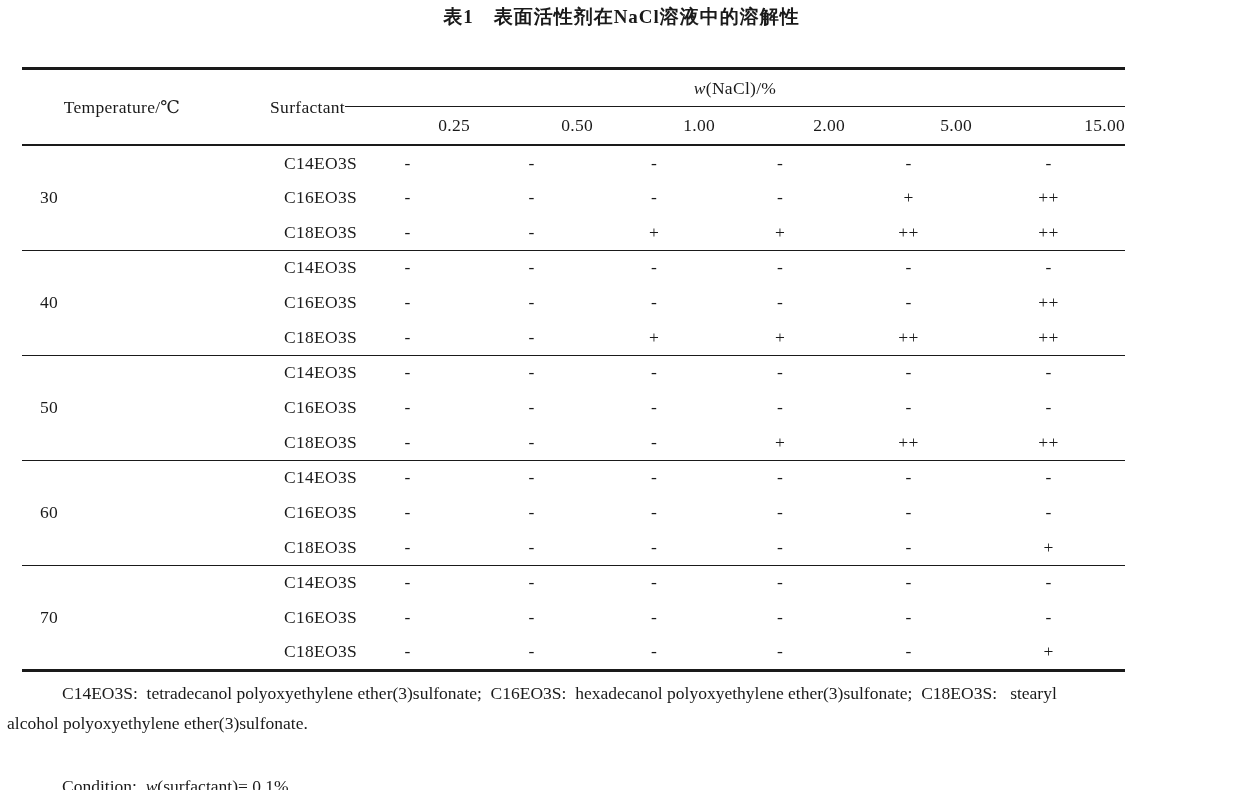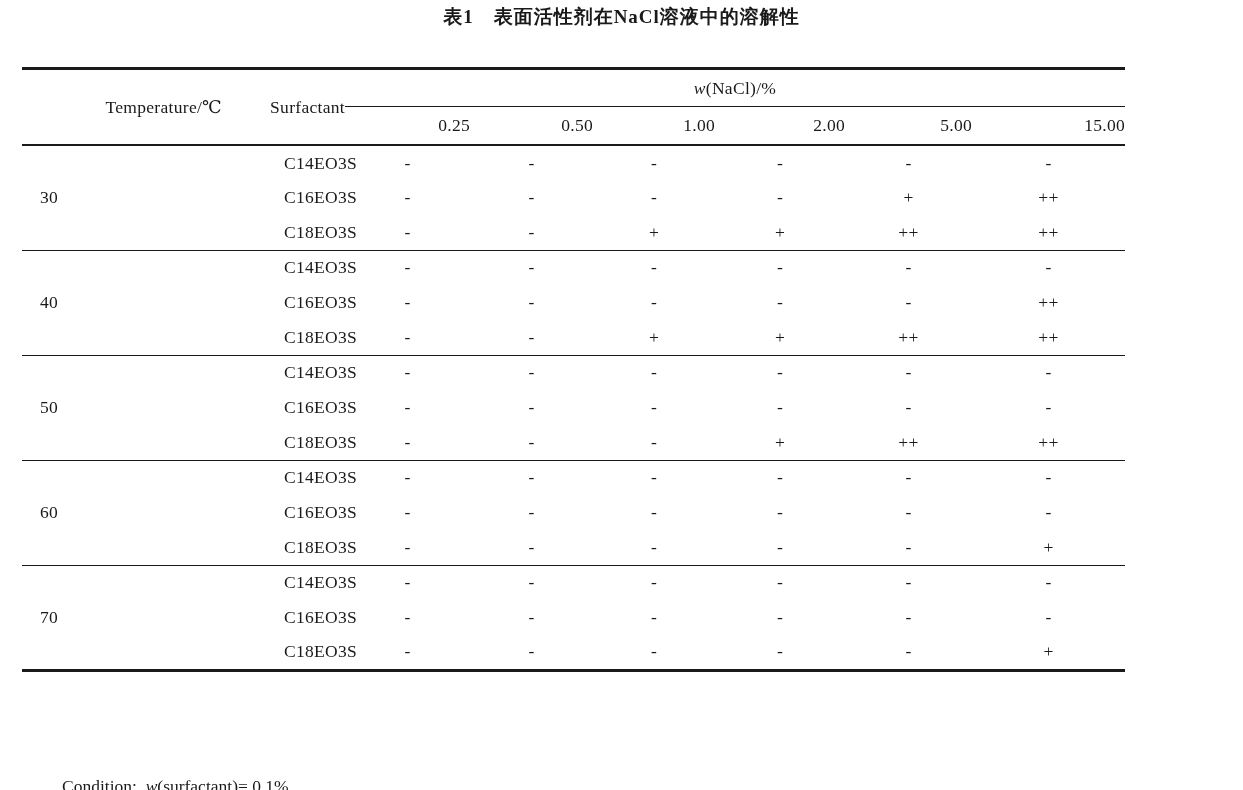--- a/index.html
+++ b/index.html
@@ -36,21 +36,21 @@
     font-size: 17.5px;
   }
   .tbl th, .tbl td {
     font-weight: normal;
     padding: 0;
     vertical-align: middle;
     letter-spacing: 0.3px;
   }
   
   .h-temp {
-    text-align: right; padding-left: 18px; white-space: nowrap;
+    text-align: center; padding-left: 18px; white-space: nowrap;
     border-bottom: 2.5px solid #1a1a1a;
     margin-top: 40px;
   }
   .h-surf {
     text-align: right; padding-left: 2px; white-space: nowrap;
     border-bottom: 2.5px solid #1a1a1a;
   }
   .h-span {
     height: 36px; text-align: center; padding-right: 54px;
     border-bottom: 1.5px solid #1a1a1a;
@@ -251,15 +251,17 @@
           <td class="val">-</td>
           <td class="val">-</td>
           <td class="val">-</td>
           <td class="val">-</td>
           <td class="val">-</td>
           <td class="val">+</td>
         </tr>
       </tbody>
   </table>
 
+  <p class="fn fn1">C14EO3S:  tetradecanol polyoxyethylene ether(3)sulfonate;  C16EO3S:  hexadecanol polyoxyethylene ether(3)sulfonate;  C18EO3S:   stearyl
+alcohol polyoxyethylene ether(3)sulfonate.</p>
   <p class="fn fn3"><span>Condition:  </span><i>w</i><span>(surfactant)= 0.1%</span></p>
 
 </div>
 
 </body></html>

